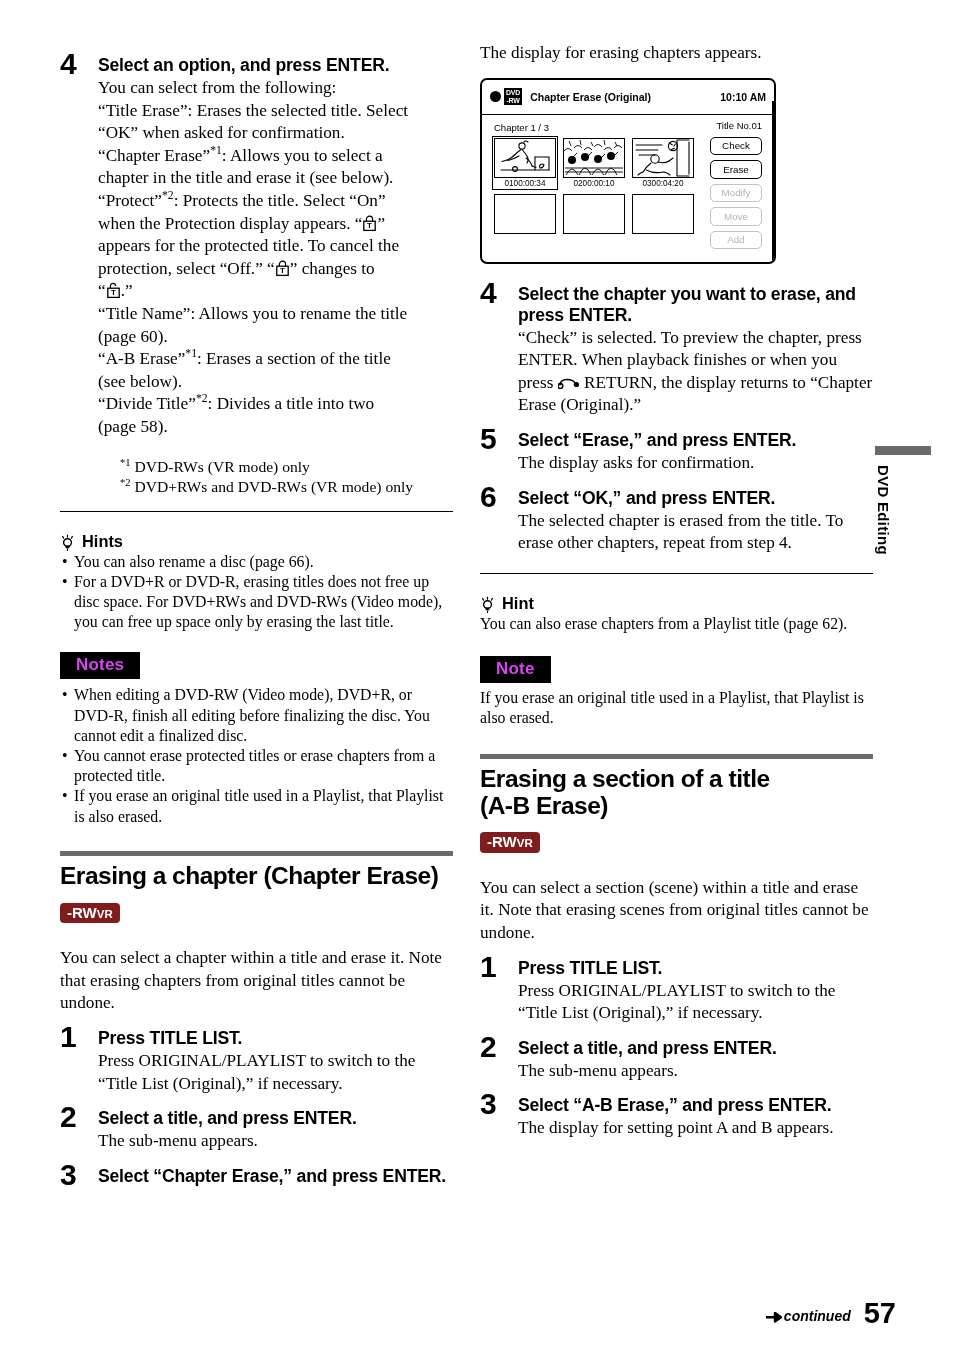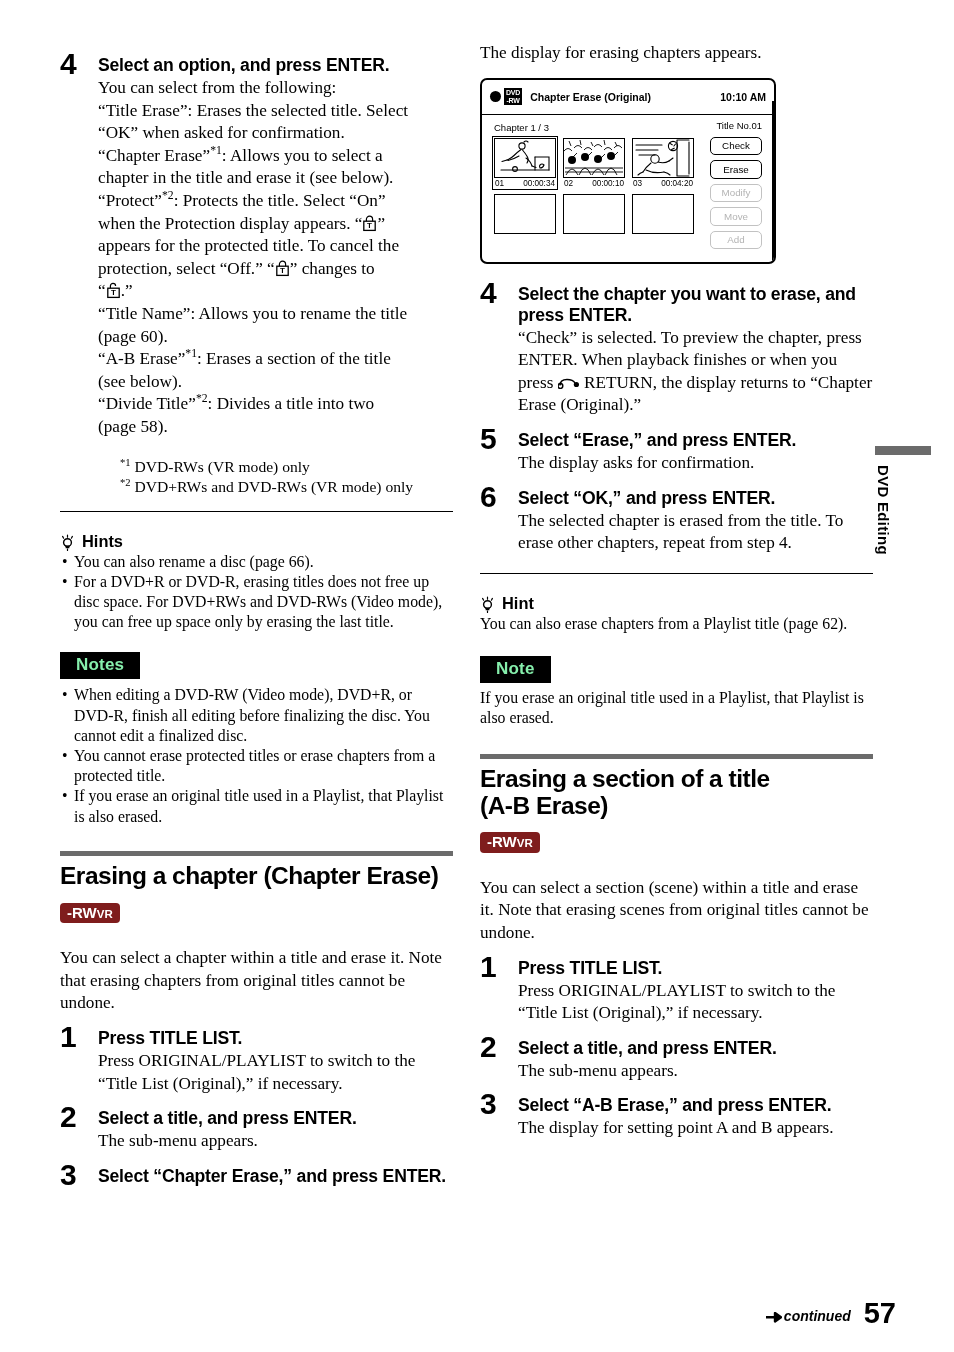--- a/index.html
+++ b/index.html
@@ -103,21 +103,21 @@
   }
   .bullets .li::before {
     content: "\2022";
     position: absolute;
     left: 2px;
     top: 0;
   }
   .blackbadge {
     display: inline-block;
     background: #000;
-    color: #86efac;
+    color: #d946ef;
     font-family: "Liberation Sans", "DejaVu Sans", sans-serif;
     font-weight: bold;
     font-size: 17px;
     padding: 3px 16px 4px 16px;
     letter-spacing: 0.2px;
   }
   .note-body {
     font-size: 15.8px;
     line-height: 20.2px;
     margin-top: 5px;
@@ -221,21 +221,21 @@
   }
   .thumbbox {
     width: 62px; height: 40px;
     border: 1px solid #000;
     box-sizing: border-box;
     background: #fff;
     overflow: hidden;
   }
   .thumbbox svg { display: block; }
   .thumbmeta {
-    display: flex; justify-content: space-between;
+    display: flex; justify-content: center;
     font-size: 8.2px; margin-top: 1px; padding: 0 1px;
   }
   .emptybox {
     width: 62px; height: 40px;
     border: 1px solid #000;
     box-sizing: border-box;
   }
   .osd-grid2 { display: flex; gap: 7px; margin-top: 6px; }
   .osd-buttons {
     position: absolute;

